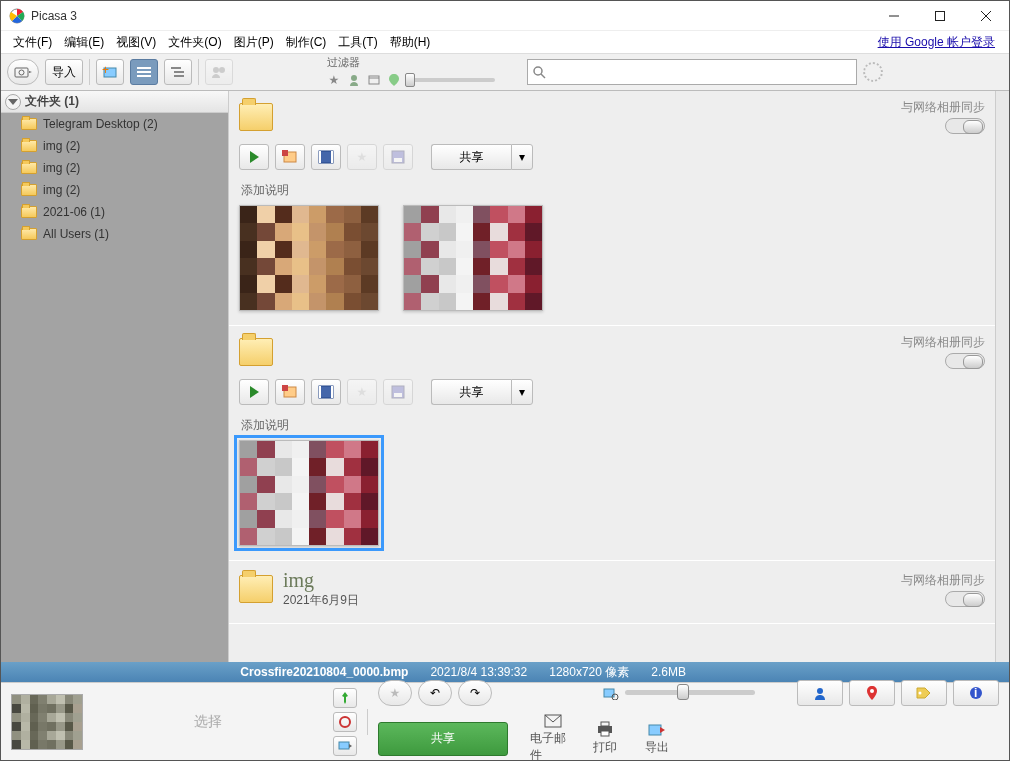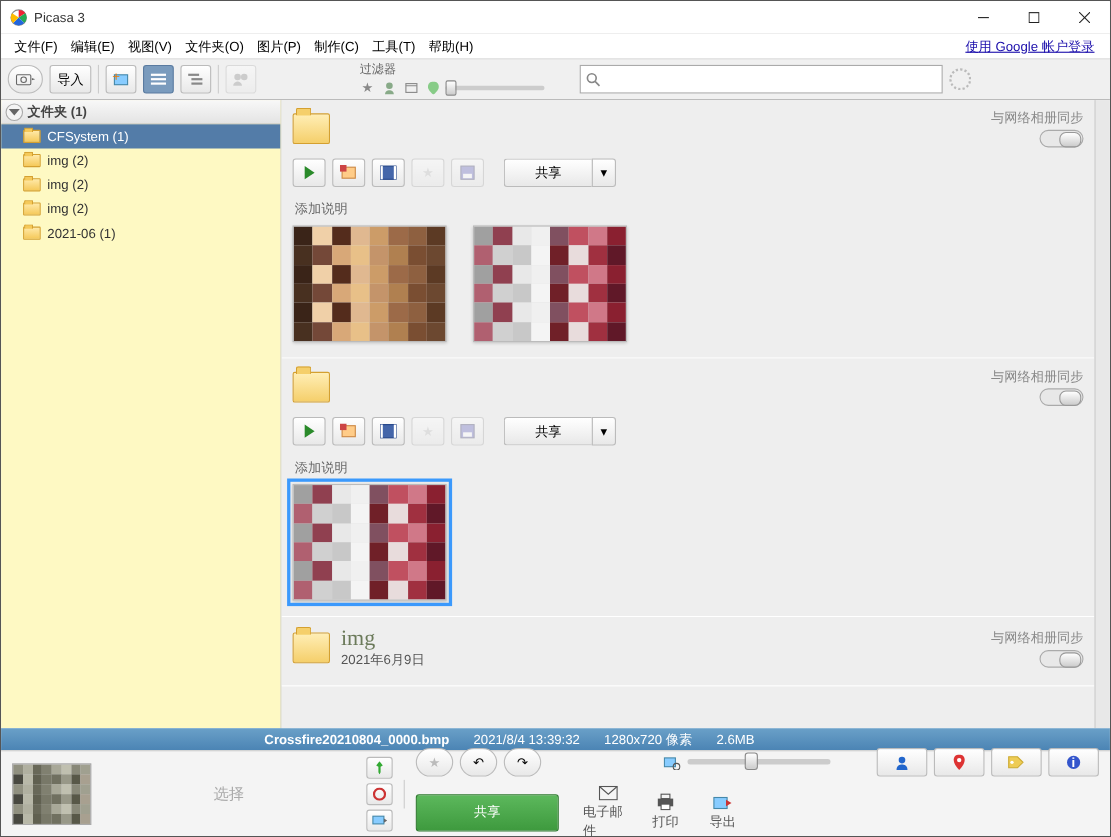--- a/index.html
+++ b/index.html
@@ -21,21 +21,21 @@
 .filter-group{display:flex;flex-direction:column;align-items:flex-start;gap:1px}
 .filter-label{font-size:11px;color:#666;padding-left:2px}
 .filter-row{display:flex;gap:2px;align-items:center}
 .ficon{width:18px;height:18px;display:flex;align-items:center;justify-content:center;color:#888;border:1px solid transparent;border-radius:2px}
 .slider-track{width:90px;height:4px;background:#ccc;border-radius:2px;position:relative}
 .slider-thumb{width:10px;height:14px;background:linear-gradient(#fff,#ccc);border:1px solid #888;border-radius:2px;position:absolute;top:-5px;left:0}
 .searchbox{flex:1;max-width:330px;height:26px;border:1px solid #aaa;background:#fff;display:flex;align-items:center;padding:0 4px}
 .searchbox input{border:none;outline:none;flex:1;font-size:12px}
 .spinner{width:20px;height:20px;border:2px dotted #bbb;border-radius:50%}
 .main{flex:1;display:flex;overflow:hidden}
-.sidebar{width:255px;background:#fef9c3;border-right:1px solid #ccc;overflow-y:auto}
+.sidebar{width:228px;background:#a3a3a3;border-right:1px solid #ccc;overflow-y:auto}
 .sb-header{height:22px;background:linear-gradient(#f8f8f8,#e4e4e4);border-bottom:1px solid #ccc;display:flex;align-items:center;padding:0 4px;gap:4px;font-weight:bold;color:#444}
 .sb-tri{width:0;height:0;border-left:5px solid transparent;border-right:5px solid transparent;border-top:6px solid #666}
 .sb-tri-wrap{width:16px;height:16px;border:1px solid #aaa;border-radius:8px;display:flex;align-items:center;justify-content:center;background:#f4f4f4}
 .sb-item{height:22px;display:flex;align-items:center;padding:0 4px 0 20px;gap:6px;color:#333;cursor:pointer}
 .sb-item.selected{background:#537ca8;color:#fff}
 .folder-ico{width:16px;height:12px;background:linear-gradient(#ffe9a8,#f5c95a);border:1px solid #d4a030;border-radius:1px;position:relative}
 .folder-ico:before{content:"";position:absolute;top:-3px;left:0;width:6px;height:3px;background:#f5c95a;border:1px solid #d4a030;border-bottom:none;border-radius:1px 1px 0 0}
 .content{flex:1;background:#eee;overflow-y:auto;position:relative;display:flex}
 .content-inner{flex:1;padding:0}
 .scrollbar-stub{width:14px;background:#e8e8e8;border-left:1px solid #ccc}
@@ -203,39 +203,43 @@
 </div>
 
 <div class="main">
   <div class="sidebar" id="sidebar">
       <div class="sb-header">
         <span class="sb-tri-wrap">
           <span class="sb-tri"></span>
         </span>
         <span>文件夹 (1)</span>
       </div>
-      <div class="sb-item selected">
+      <div class="sb-item">
         <span class="folder-ico"></span>
-        <span>CFSystem (1)</span>
+        <span>Telegram Desktop (2)</span>
       </div>
       <div class="sb-item">
         <span class="folder-ico"></span>
         <span>img (2)</span>
       </div>
       <div class="sb-item">
         <span class="folder-ico"></span>
         <span>img (2)</span>
       </div>
       <div class="sb-item">
         <span class="folder-ico"></span>
         <span>img (2)</span>
       </div>
       <div class="sb-item">
         <span class="folder-ico"></span>
         <span>2021-06 (1)</span>
+      </div>
+      <div class="sb-item">
+        <span class="folder-ico"></span>
+        <span>All Users (1)</span>
       </div>
     </div>
   <div class="content">
     <div class="content-inner" id="albums">
         <div class="album">
           <div class="album-head">
             <div class="big-folder"></div>
             <div class="album-sync"><span>与网络相册同步</span><div class="sync-toggle"></div></div>
           </div>
           <div class="album-tools">

